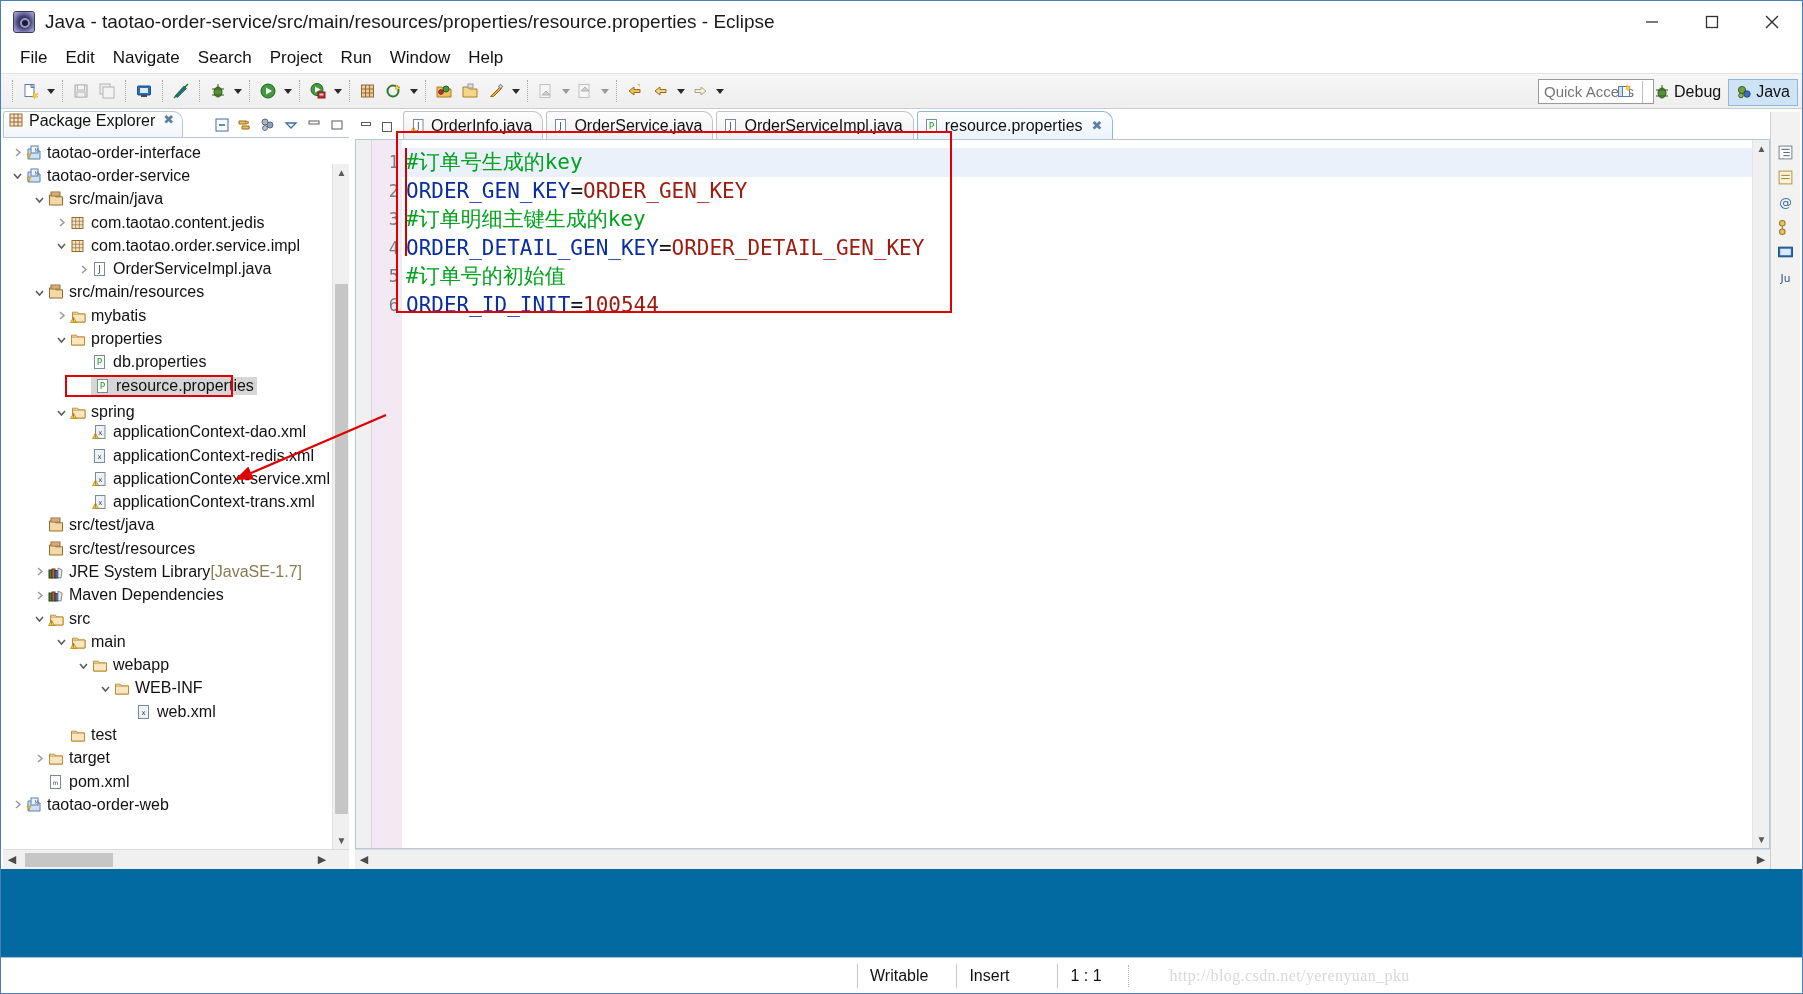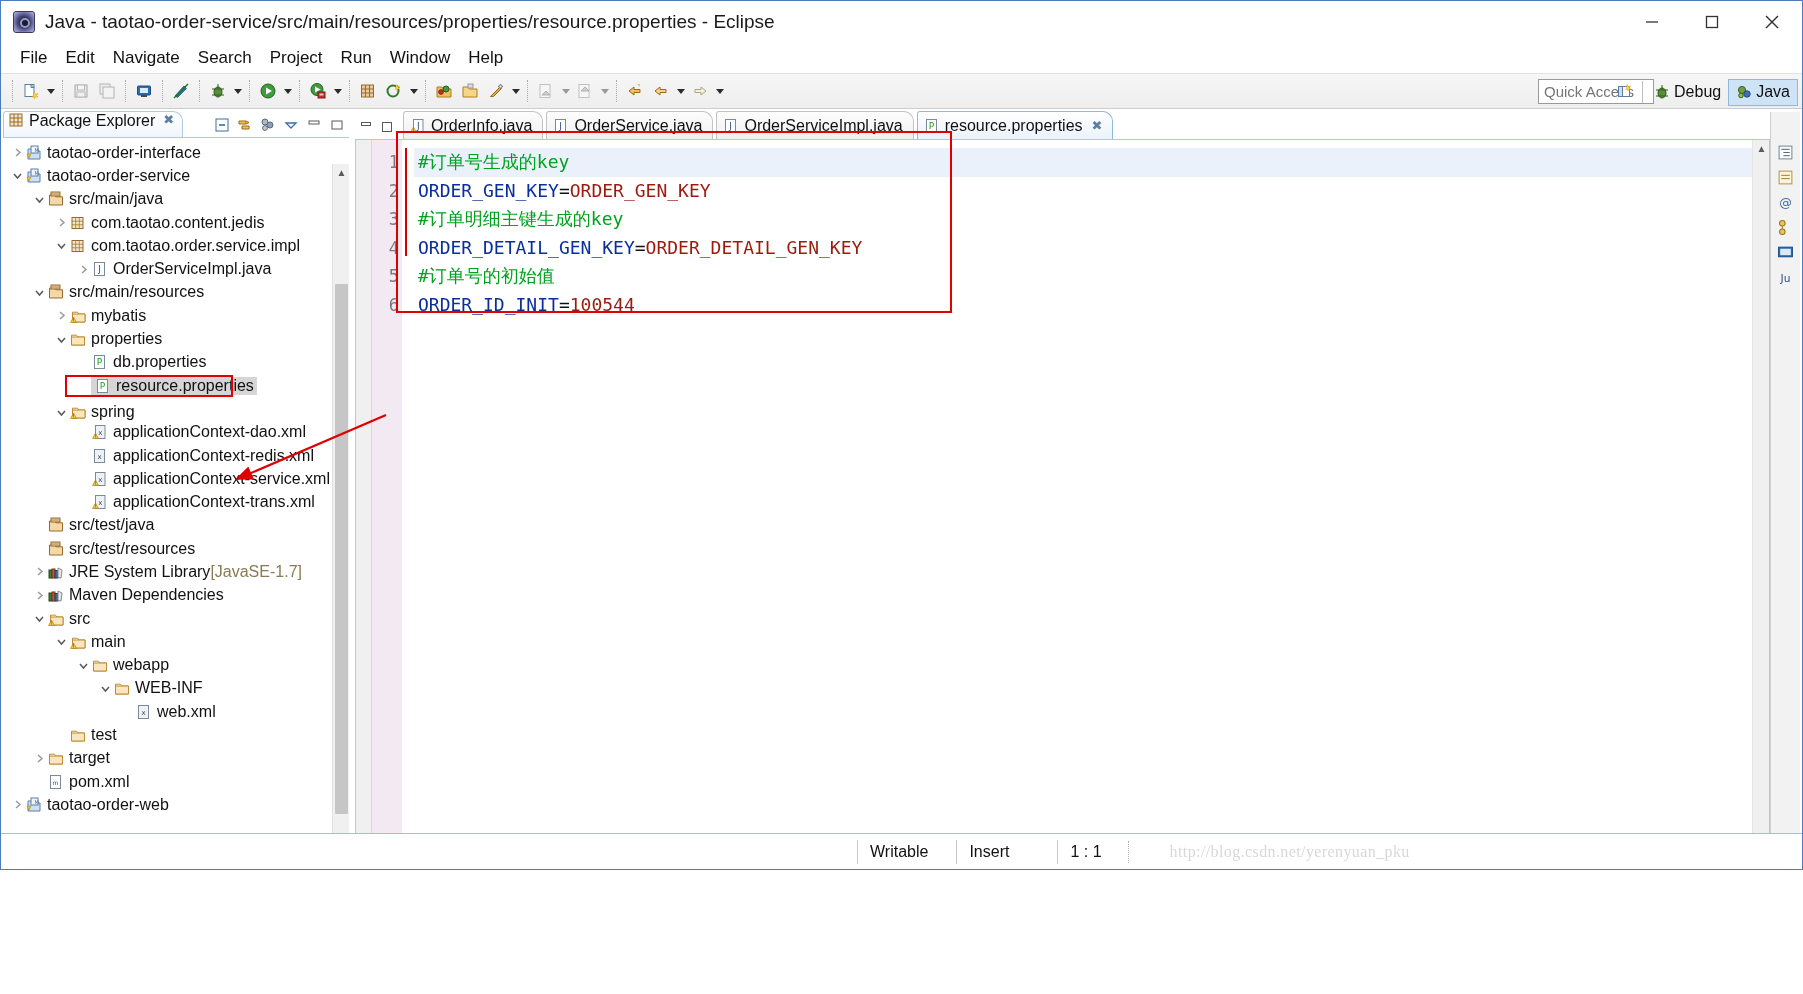--- a/index.html
+++ b/index.html
@@ -6,21 +6,21 @@
   html, body {
     margin: 0; padding: 0;
     width: 1803px; height: 994px;
     overflow: hidden;
     background: #ffffff;
     font-family: "Liberation Sans", sans-serif;
     -webkit-font-smoothing: antialiased;
   }
   #app {
     position: relative;
-    width: 1803px; height: 870px;
+    width: 1803px; height: 994px;
     background: #0369a1;
     border: 1px solid #4a7ebb;
     overflow: hidden;
   }
 
   
   .titlebar {
     position: relative;
     height: 42px;
     background: #ffffff;
@@ -345,25 +345,24 @@
     font-family: "DejaVu Sans Mono", monospace;
     font-size: 17px;
     color: #7a7a7a;
     line-height: 28.5px;
   }
   .code-pane {
     flex: 1;
     position: relative;
     padding-top: 8px;
     font-family: "DejaVu Sans Mono", monospace;
-    font-size: 18px;
+    font-size: 21px;
     line-height: 28.5px;
     overflow: hidden;
     min-width: 0;
-    padding-left: 12px;
   }
   .code-line {
     white-space: pre;
     padding-left: 4px;
     height: 28.5px;
   }
   .code-line.cur { background: #eaf1fb; }
   .tok-comment { color: #00a21d; }
   .tok-key { color: #0a2e9e; }
   .tok-eq { color: #111111; }

